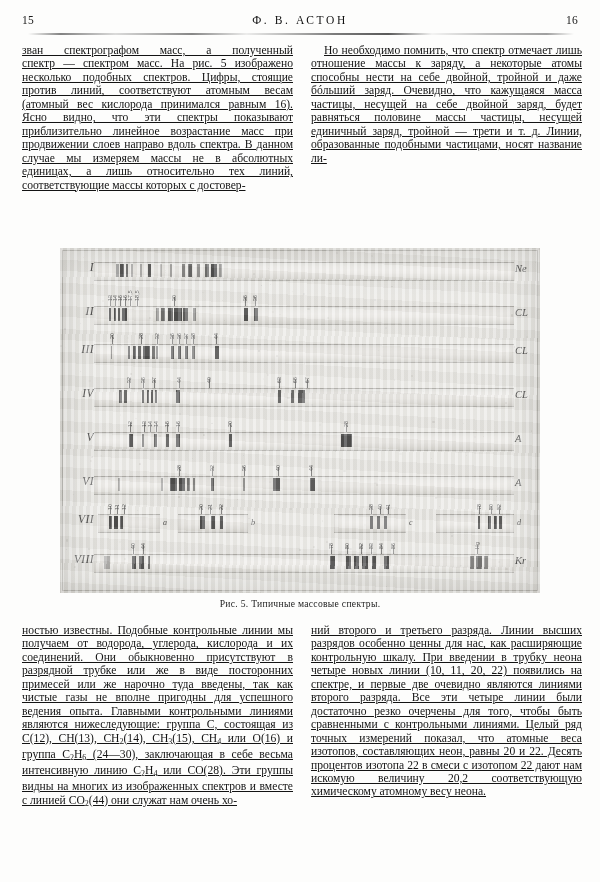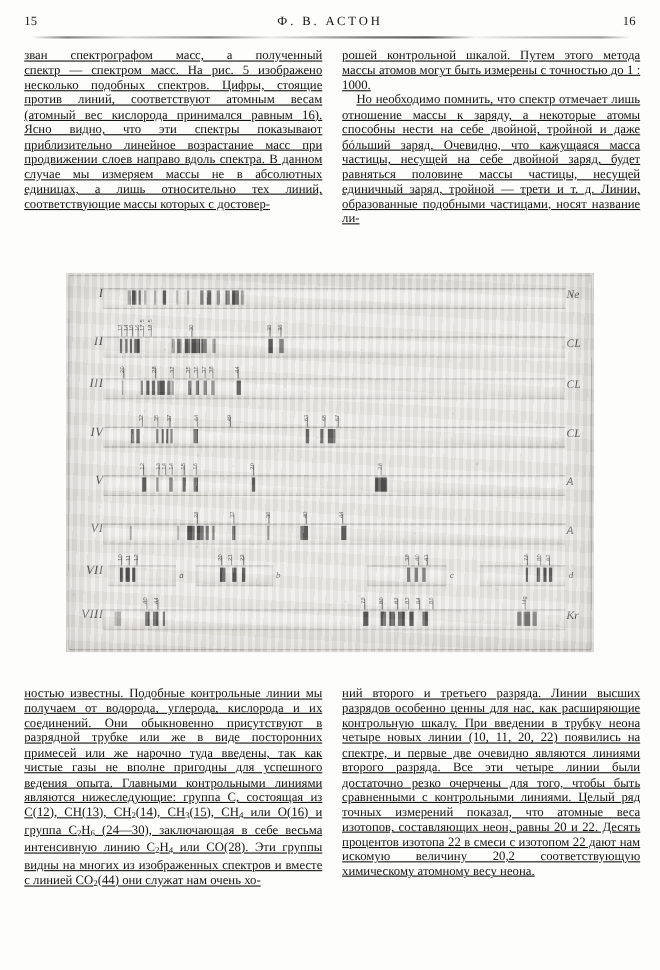--- a/index.html
+++ b/index.html
@@ -200,21 +200,20 @@
     <span class="author">Ф. В. АСТОН</span>
     <span class="folio">16</span>
   </div>
   <div class="rule"></div>
 
   <div class="cols top">
     <div class="col">
       <p>зван спектрографом масс, а полученный спектр&nbsp;—&nbsp;спектром масс. На рис. 5 изображено несколько подобных спектров. Цифры, стоящие против линий, соответствуют атомным весам (атомный вес кислорода принимался равным 16). Ясно видно, что эти спектры показывают приблизительно линейное возрастание масс при продвижении слоев направо вдоль спектра. В данном случае мы измеряем массы не в абсолютных единицах, а лишь относительно тех линий, соответствующие массы которых с достовер-</p>
     </div>
     <div class="col">
-      <p>рошей контрольной шкалой. Путем этого метода массы атомов могут быть измерены с точностью до 1 : 1000.</p>
       <p class="indent">Но необходимо помнить, что спектр отмечает лишь отношение массы к заряду, а некоторые атомы способны нести на себе двойной, тройной и даже бóльший заряд. Очевидно, что кажущаяся масса частицы, несущей на себе двойной заряд, будет равняться половине массы частицы, несущей единичный заряд, тройной&nbsp;—&nbsp;трети и т. д. Линии, образованные подобными частицами, носят название ли-</p>
     </div>
   </div>
 
   <div class="figure">
     <div class="figframe"></div>
     <div id="figrows">
         <div class="rowlabel" style="top: 13px;">I</div>
         <div class="elemlabel" style="top: 15px;">Ne</div>
         <div class="strip" style="top: 14px;"></div>
@@ -609,20 +608,21 @@
         <div class="speckle" style="width: 1.59586px; height: 1.59586px; left: 142.037px; top: 43.6816px; opacity: 0.166816;"></div>
         <div class="speckle" style="width: 1.17532px; height: 1.17532px; left: 203.088px; top: 130.457px; opacity: 0.217199;"></div>
         <div class="speckle" style="width: 0.788486px; height: 0.788486px; left: 232.487px; top: 43.1826px; opacity: 0.278073;"></div>
         <div class="speckle" style="width: 1.31006px; height: 1.31006px; left: 182.795px; top: 140.374px; opacity: 0.425572;"></div>
         <div class="speckle" style="width: 1.34078px; height: 1.34078px; left: 118.252px; top: 248.176px; opacity: 0.533738;"></div>
         <div class="speckle" style="width: 1.98689px; height: 1.98689px; left: 98.6238px; top: 187.105px; opacity: 0.312052;"></div>
         <div class="speckle" style="width: 2.12709px; height: 2.12709px; left: 303.985px; top: 275.716px; opacity: 0.163342;"></div>
         <div class="speckle" style="width: 0.941946px; height: 0.941946px; left: 31.9337px; top: 35.6362px; opacity: 0.335376;"></div>
       </div>
   </div>
+  <div class="caption">Рис. 5. Типичные массовые спектры.</div>
 
   <div class="cols bottom">
     <div class="col">
       <p><span>ностью известны. Подобные контрольные линии мы получаем от водорода, углерода, кислорода и их соединений. Они обыкновенно присутствуют в разрядной трубке или же в виде посторонних примесей или же нарочно туда введены, так как чистые газы не вполне пригодны для успешного ведения опыта. Главными контрольными линиями являются нижеследующие: группа С, состоящая из С(12), СН(13), СН</span><sub>2</sub><span>(14), СН</span><sub>3</sub><span>(15), СН</span><sub>4</sub><span> или О(16) и группа С</span><sub>2</sub><span>Н</span><sub>6</sub><span> (24—30), заключающая в себе весьма интенсивную линию С</span><sub>2</sub><span>Н</span><sub>4</sub><span> или СО(28). Эти группы видны на многих из изображенных спектров и вместе с линией СО</span><sub>2</sub><span>(44) они служат нам очень хо-</span></p>
     </div>
     <div class="col">
       <p>ний второго и третьего разряда. Линии высших разрядов особенно ценны для нас, как расширяющие контрольную шкалу. При введении в трубку неона четыре новых линии (10, 11, 20, 22) появились на спектре, и первые две очевидно являются линиями второго разряда. Все эти четыре линии были достаточно резко очерчены для того, чтобы быть сравненными с контрольными линиями. Целый ряд точных измерений показал, что атомные веса изотопов, составляющих неон, равны 20 и 22. Десять процентов изотопа 22 в смеси с изотопом 22 дают нам искомую величину 20,2 соответствующую химическому атомному весу неона.</p>
     </div>
   </div>
 

